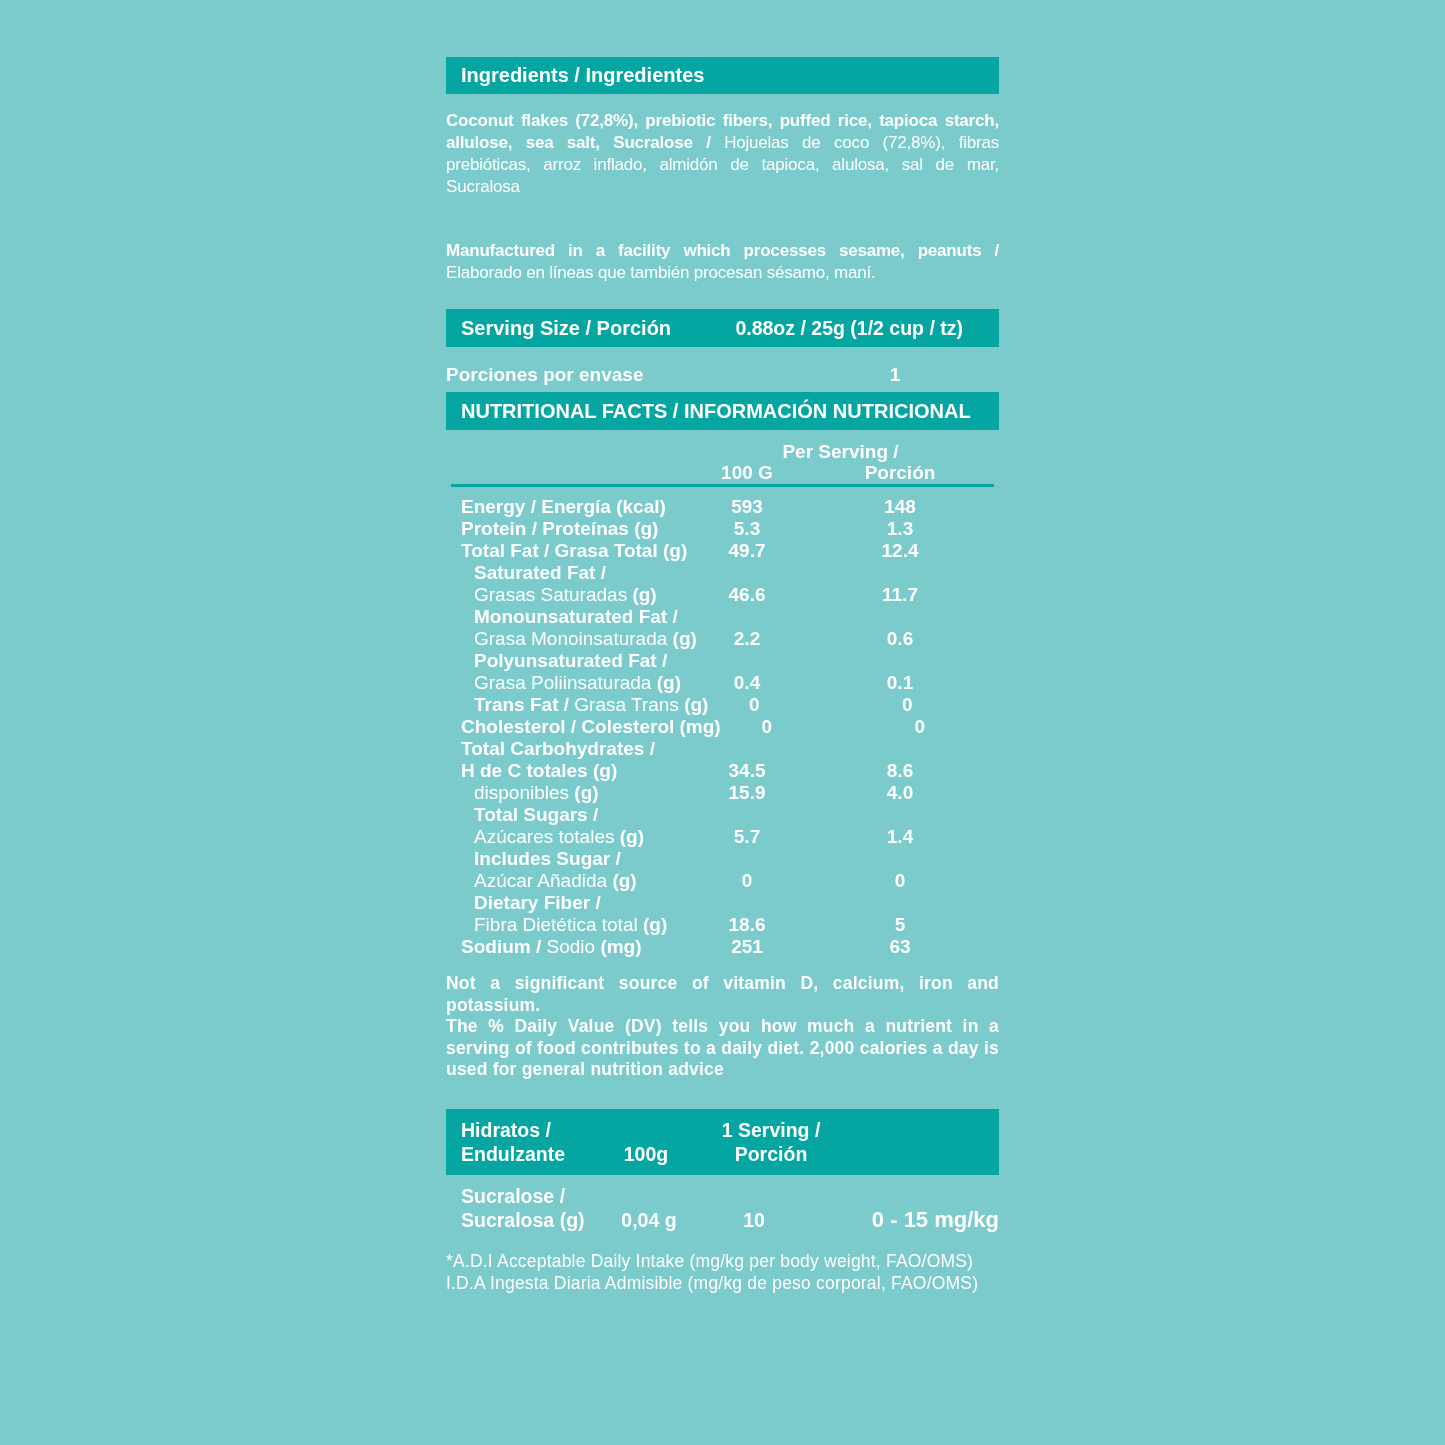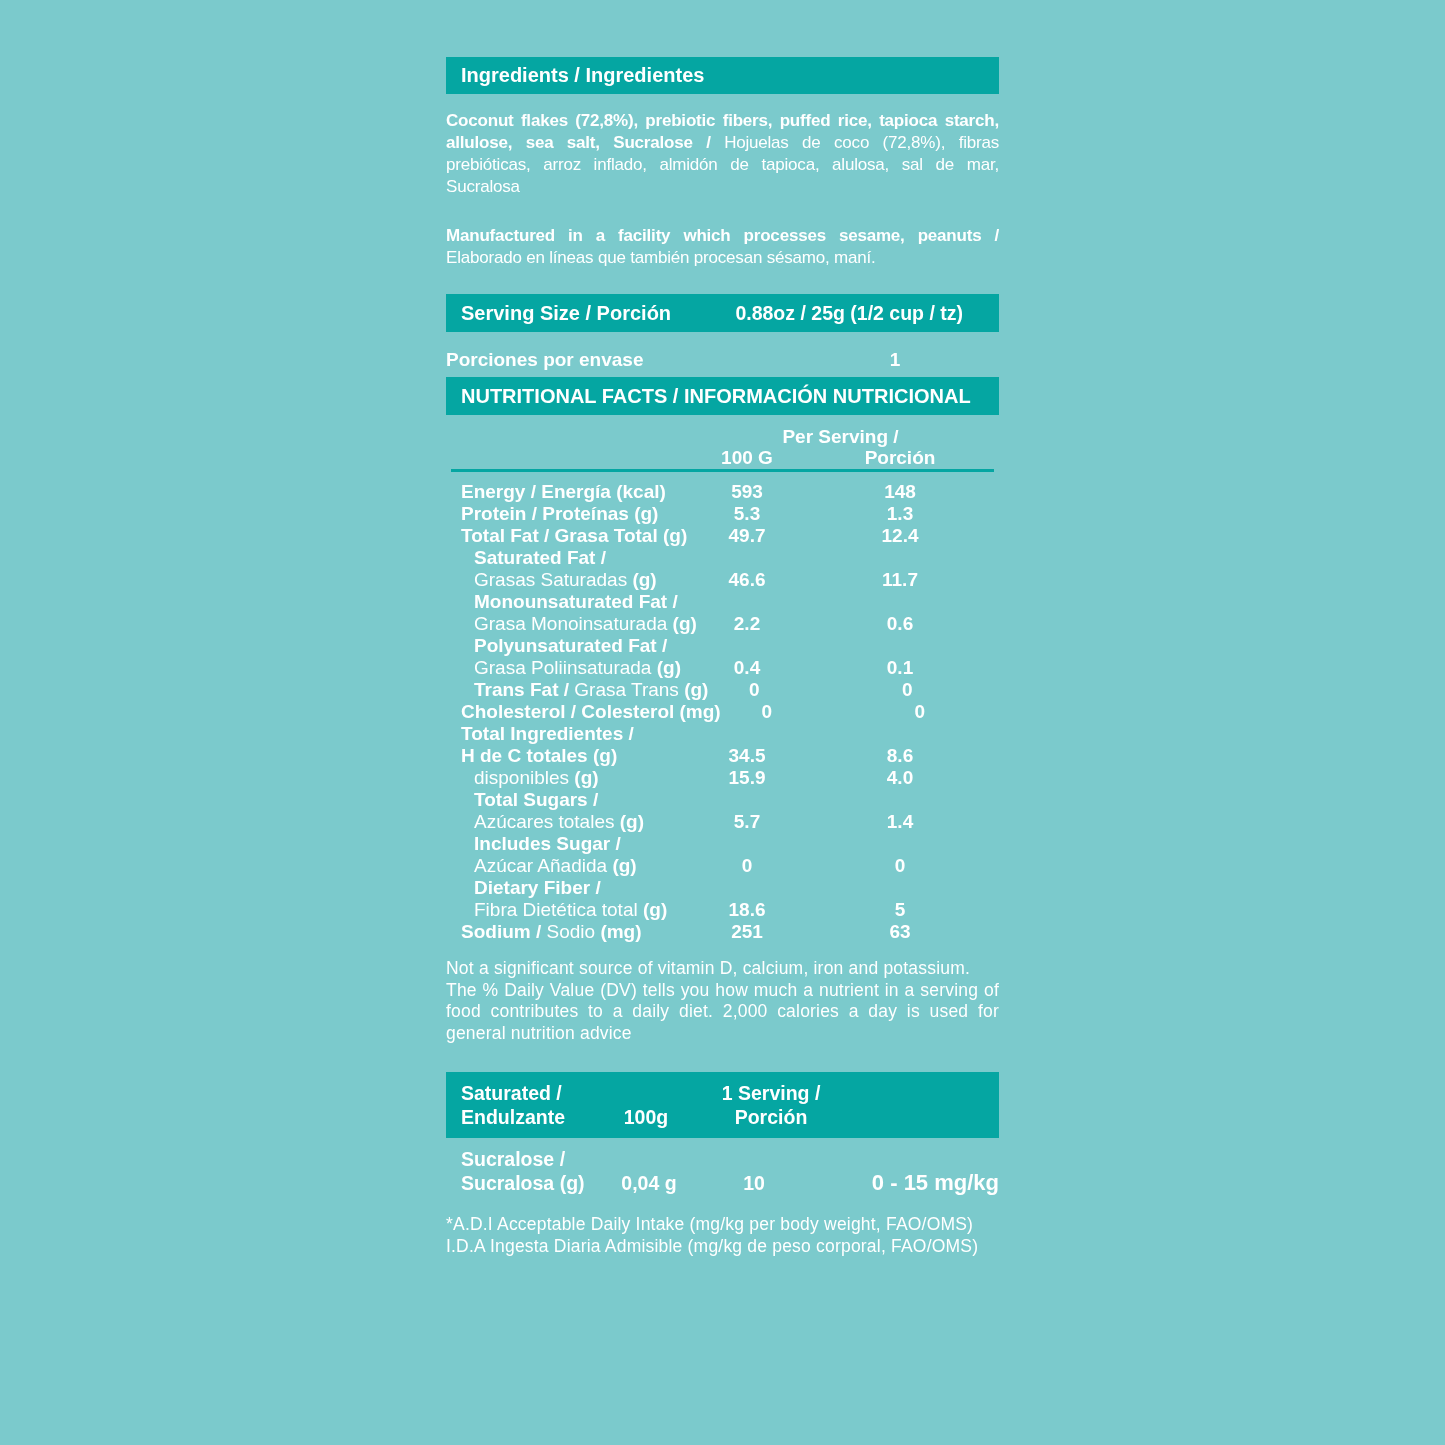--- a/index.html
+++ b/index.html
@@ -24,42 +24,42 @@
   .bar-serving .val { font-size:19.5px; white-space:nowrap; }
   .bar-nutrition { margin-top:6px; height:38px; line-height:38px; padding-left:15px; }
 
   .para {
     margin-top:16px;
     font-size:17px; line-height:22px;
     letter-spacing:-0.2px;
     text-align:justify;
   }
   .para .b { font-weight:bold; }
-  .para.allergen { margin-top:27px; }
+  .para.allergen { margin-top:42px; }
 
   .servings { margin-top:16px; position:relative; font-size:19px; font-weight:bold; line-height:23px; }
   .servings .pb-value { position:absolute; left:403px; bottom:0; width:92px; text-align:center; }
 
   .thead { margin-top:11px; font-size:19px; font-weight:bold; line-height:21px; }
   .thead .l1 { margin-left:252px; width:285px; text-align:center; }
   .thead .l2 { display:flex; }
   .thead .c1 { margin-left:255px; width:92px; text-align:center; }
   .thead .c2 { margin-left:61px; width:92px; text-align:center; }
   .hr { margin:1px 5px 0 5px; height:3px; background: var(--bar, #05A6A2); }
 
   .ntable { margin-top:9px; font-size:19px; line-height:22px; }
   .trow { display:flex; padding-left:15px; }
   .tlabel { flex:0 0 240px; white-space:nowrap; overflow:visible; }
   .trow.ind .tlabel { padding-left:13px; }
   .tlabel .b { font-weight:bold; }
   .tlabel .r { font-weight:normal; }
   .tv { flex:0 0 92px; text-align:center; font-weight:bold; white-space:nowrap; }
   .tv.second { margin-left:61px; }
 
-  .notes { margin-top:15px; font-size:17.5px; line-height:21.6px; letter-spacing:0.2px; text-align:justify; }
+  .notes { margin-top:15px; font-size:17.5px; line-height:21.6px; letter-spacing:0.2px; text-align:justify;font-weight:bold; }
 
   .swbar {
     margin-top:28px; height:66px;
     background: var(--bar, #05A6A2);
     display:flex; padding:9px 0 9px 15px;
     font-weight:bold; font-size:19.5px; line-height:24px;
   }
   .swbar .swlabel { width:125px; white-space:nowrap; }
   .swbar .sw100 { width:90px; margin-left:15px; align-self:flex-end; text-align:center; }
   .swbar .swserv { width:150px; margin-left:5px; text-align:center; }
@@ -160,21 +160,21 @@
         <div class="tlabel"><span class="b">Trans Fat / </span><span class="r">Grasa Trans </span><span class="b">(g)</span></div>
         <div class="tv">0</div>
         <div class="tv second">0</div>
       </div>
     <div class="trow">
         <div class="tlabel"><span class="b">Cholesterol / Colesterol (mg)</span><span class="r"></span><span class="b"></span></div>
         <div class="tv">0</div>
         <div class="tv second">0</div>
       </div>
     <div class="trow">
-        <div class="tlabel"><span class="b">Total Ingredientes /</span><span class="r"></span><span class="b"></span></div>
+        <div class="tlabel"><span class="b">Total Carbohydrates /</span><span class="r"></span><span class="b"></span></div>
         <div class="tv"></div>
         <div class="tv second"></div>
       </div>
     <div class="trow">
         <div class="tlabel"><span class="b">H de C totales (g)</span><span class="r"></span><span class="b"></span></div>
         <div class="tv">34.5</div>
         <div class="tv second">8.6</div>
       </div>
     <div class="trow ind">
         <div class="tlabel"><span class="b"></span><span class="r">disponibles </span><span class="b">(g)</span></div>
@@ -218,21 +218,21 @@
       </div>
   </div>
 
   <div class="notes">
     <p>Not a significant source of vitamin D, calcium, iron and potassium.</p>
     <p>The % Daily Value (DV) tells you how much a nutrient in a serving of food contributes to a daily diet. 2,000 calories a day is used for general nutrition advice</p>
   </div>
 
   <div class="swbar">
     <div class="swlabel">
-      <div>Saturated /</div>
+      <div>Hidratos /</div>
       <div>Endulzante</div>
     </div>
     <div class="sw100">100g</div>
     <div class="swserv">
       <div>1 Serving /</div>
       <div>Porción</div>
     </div>
   </div>
 
   <div class="sucrow">

